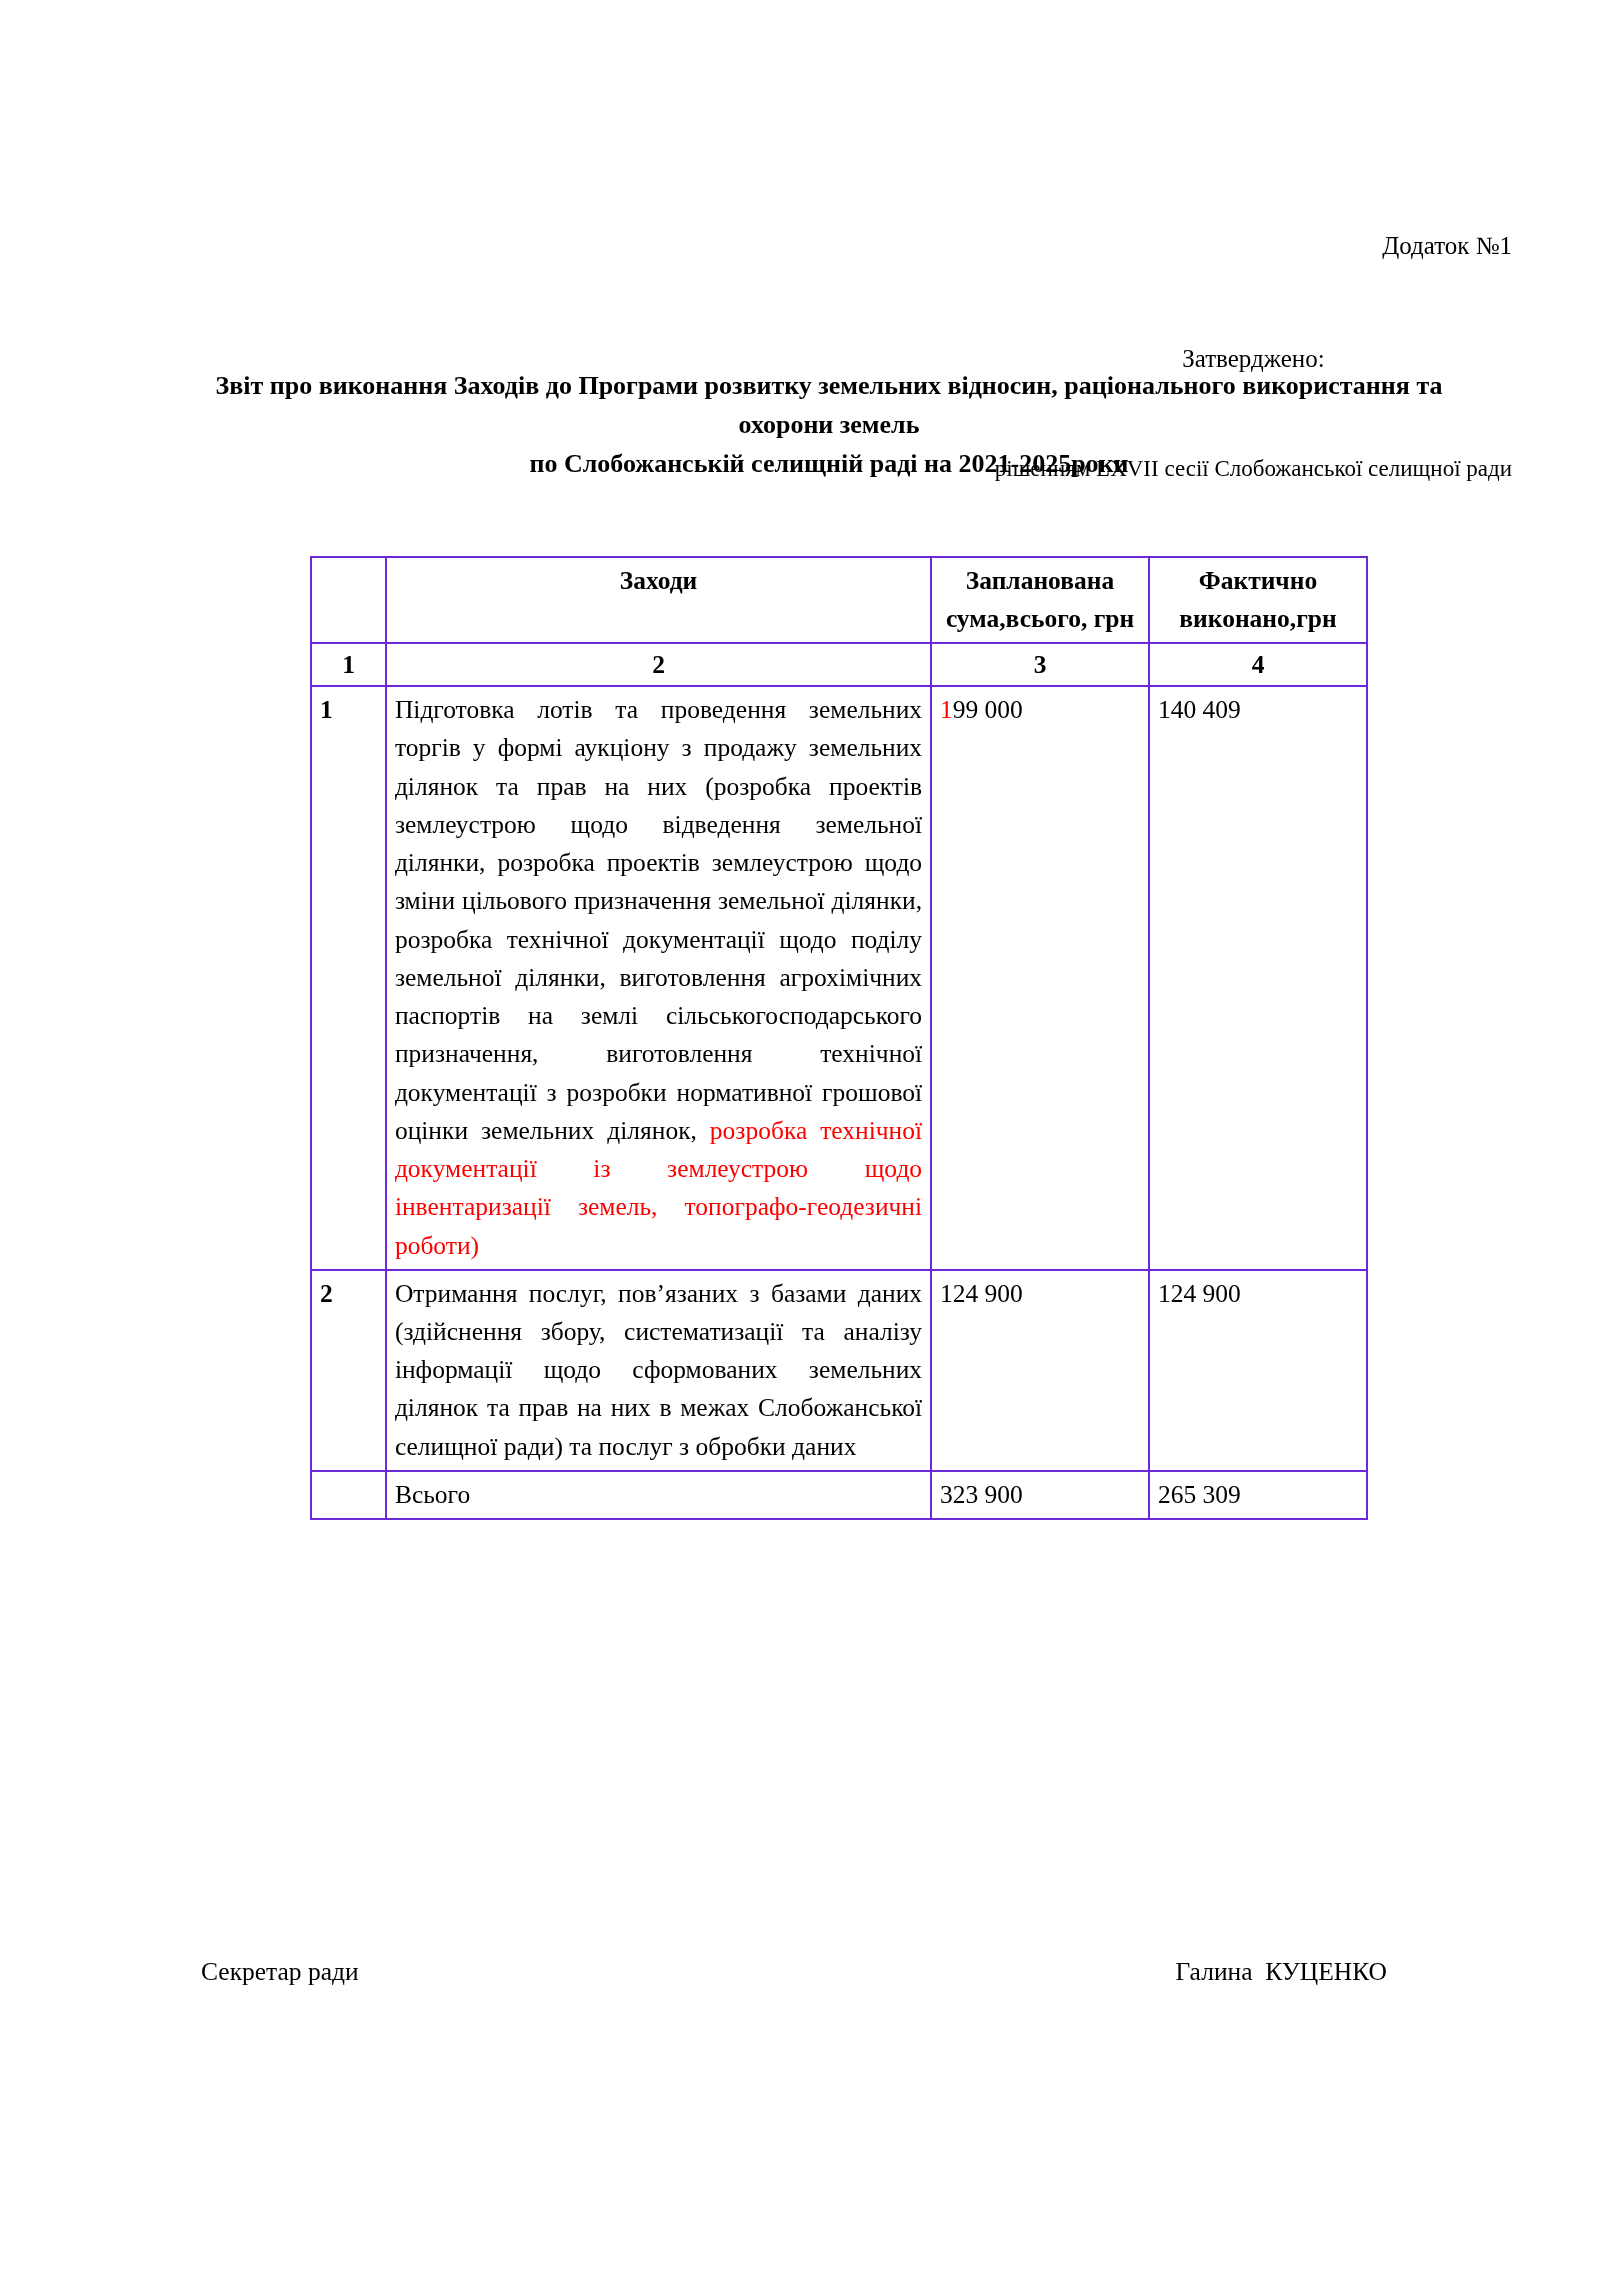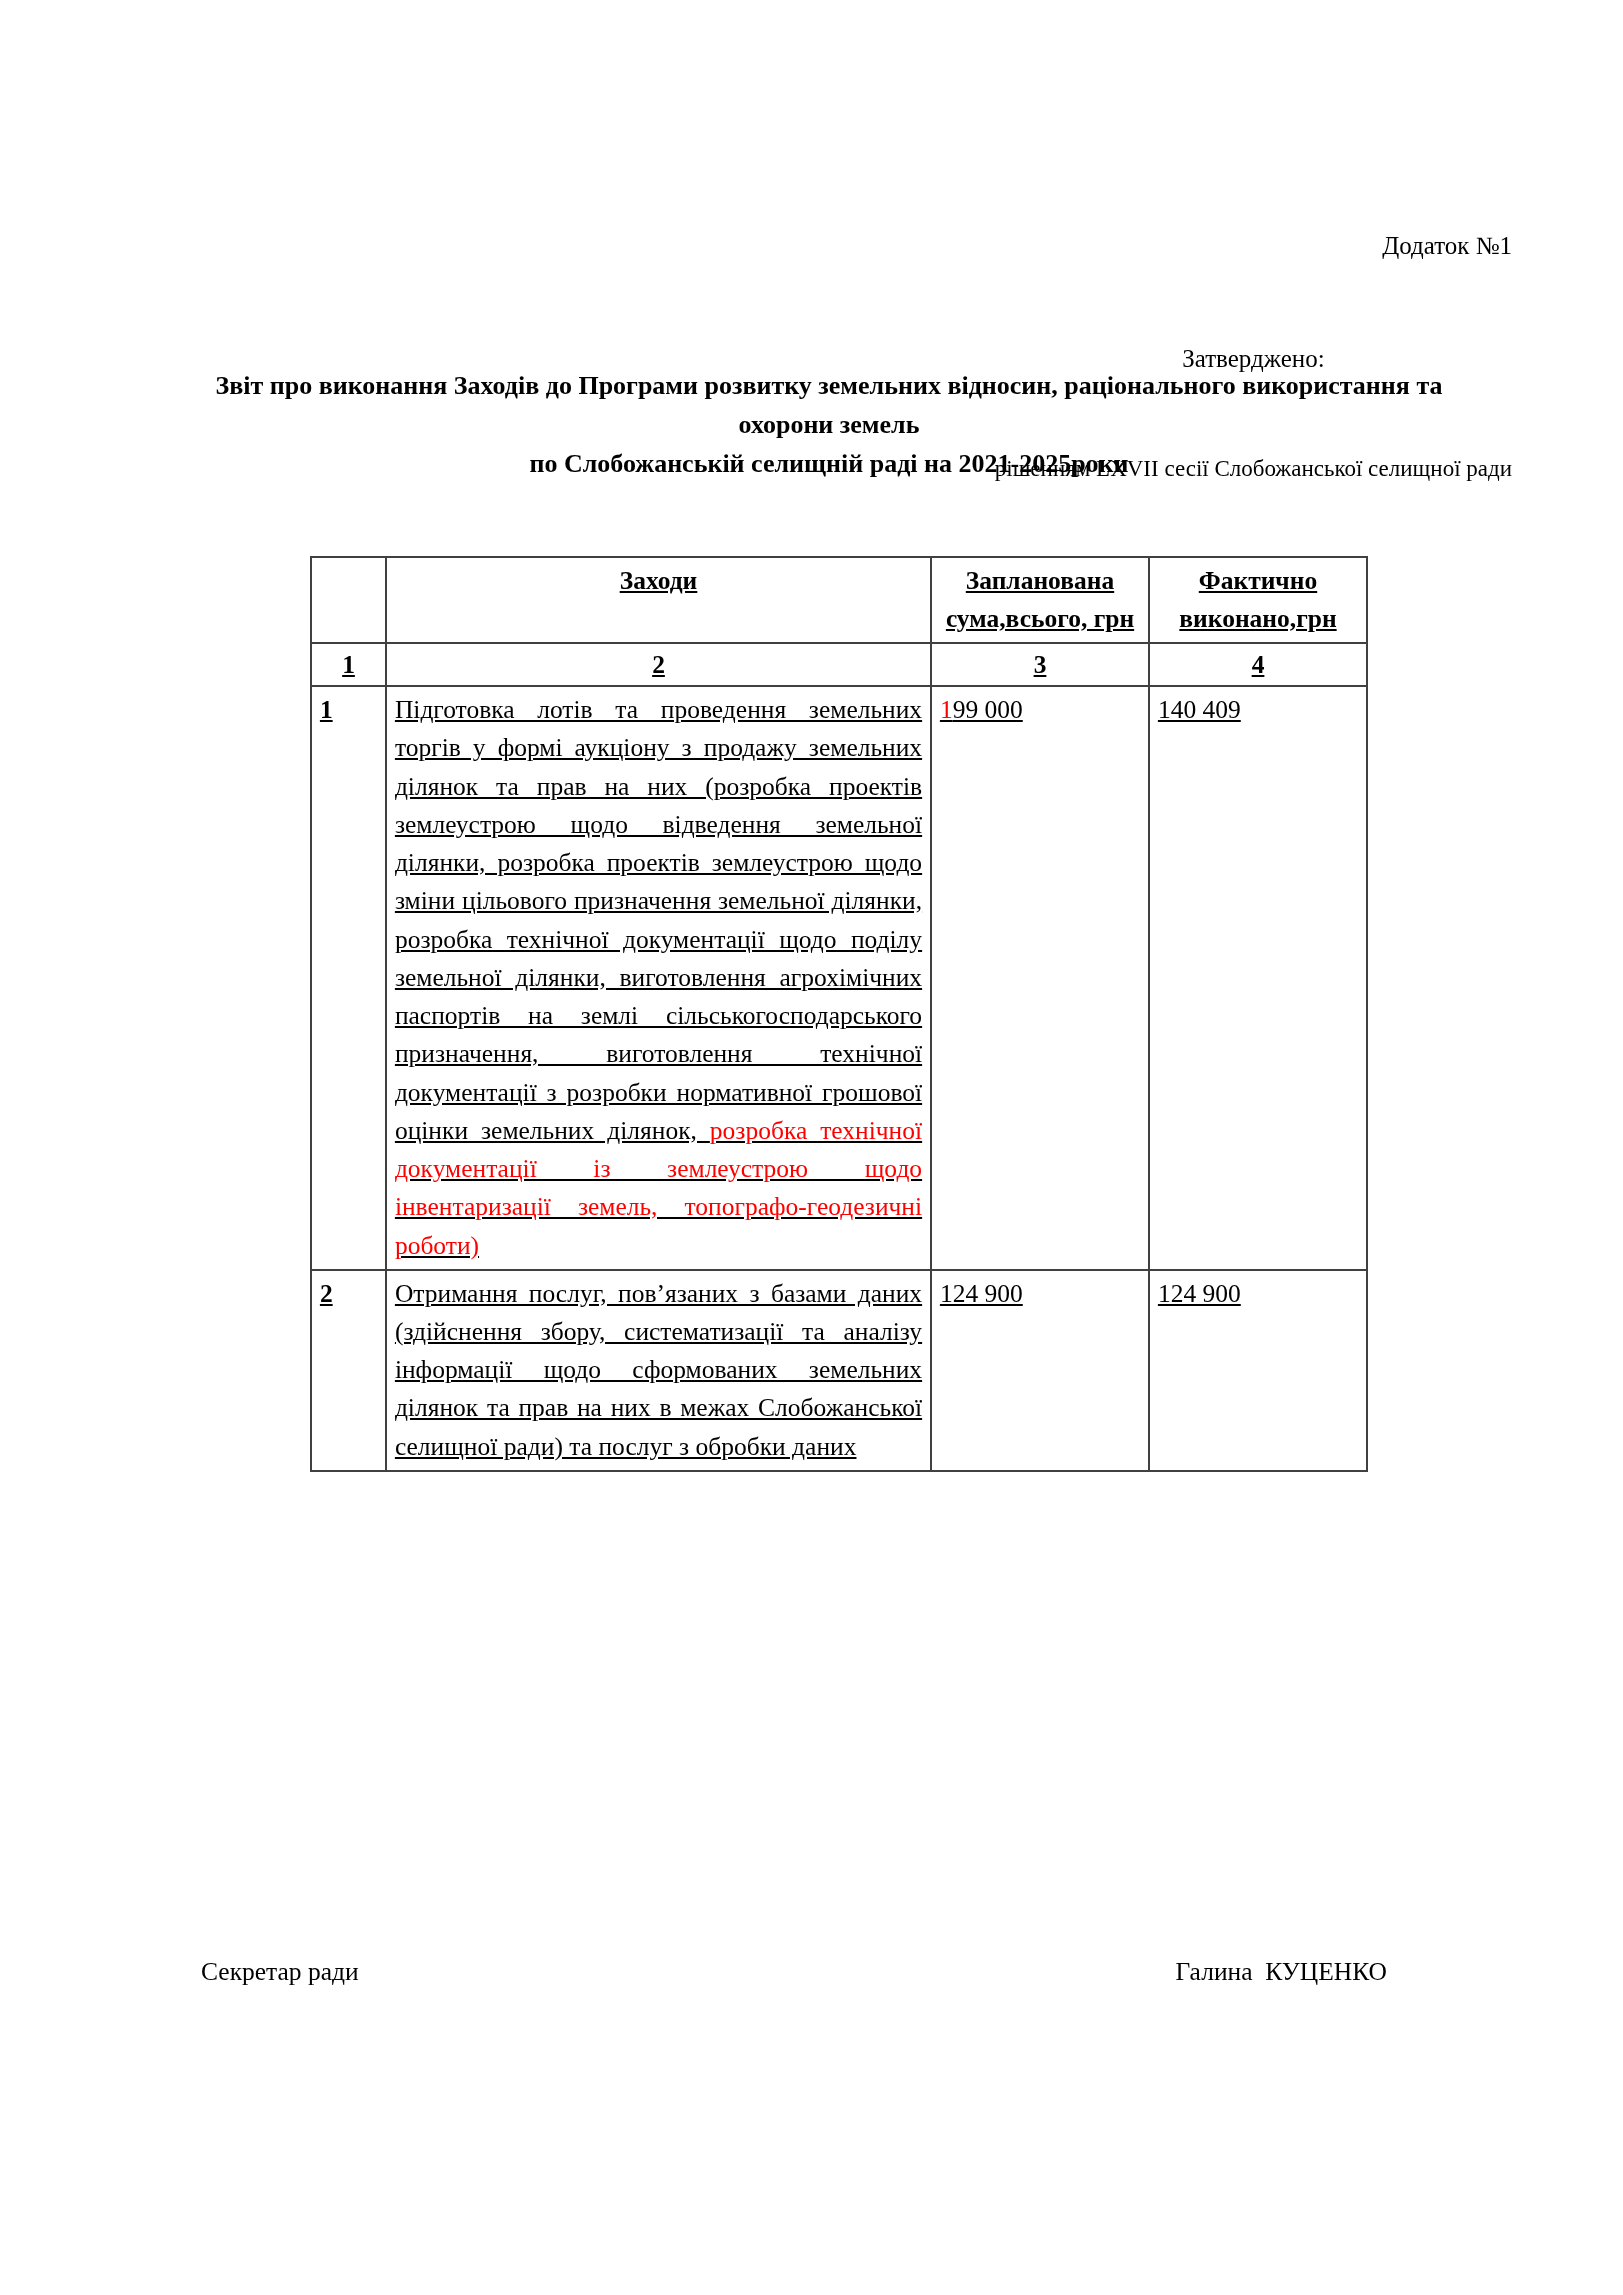--- a/index.html
+++ b/index.html
@@ -44,25 +44,24 @@
     position: absolute;
     top: 556px;
     left: 310px;
     width: 1056px;
     border-collapse: collapse;
     table-layout: fixed;
     font-size: 25.5px;
     line-height: 1.5;
   }
   table.report td {
-    border: 2px solid #404040;
+    border: 2px solid #6d28d9;
     vertical-align: top;
     padding: 3.9px 7.9px;
     overflow: hidden;
-    text-decoration: underline;
   }
   .col-no   { width: 75px; }
   .col-text { width: 545px; }
   .col-plan { width: 218px; }
   .col-fact { width: 218px; }
 
   tr.thead td  { font-weight: bold; text-align: center; }
   tr.numrow td { font-weight: bold; text-align: center; padding-top: 1.3px; padding-bottom: 1.3px; }
   td.cell-no   { font-weight: bold; }
   td.cell-text { text-align: justify; }
@@ -125,20 +124,26 @@
       <span class="red" style="color: rgb(255, 0, 0);">1</span><span>99 000</span>
     </td>
     <td class="cell-val">140 409</td>
   </tr>
   <tr>
     <td class="cell-no">2</td>
     <td class="cell-text">Отримання послуг, пов’язаних з базами даних (здійснення збору, систематизації та аналізу інформації щодо сформованих земельних ділянок та прав на них в межах Слобожанської селищної ради) та послуг з обробки даних</td>
     <td class="cell-val">124 900</td>
     <td class="cell-val">124 900</td>
   </tr>
+  <tr>
+    <td></td>
+    <td>Всього</td>
+    <td class="cell-val">323 900</td>
+    <td class="cell-val">265 309</td>
+  </tr>
 </tbody>
   </table>
 
 <div class="footer">
   <span>Секретар ради</span>
   <span>Галина  КУЦЕНКО</span>
 </div>
 
 
 </body></html>

